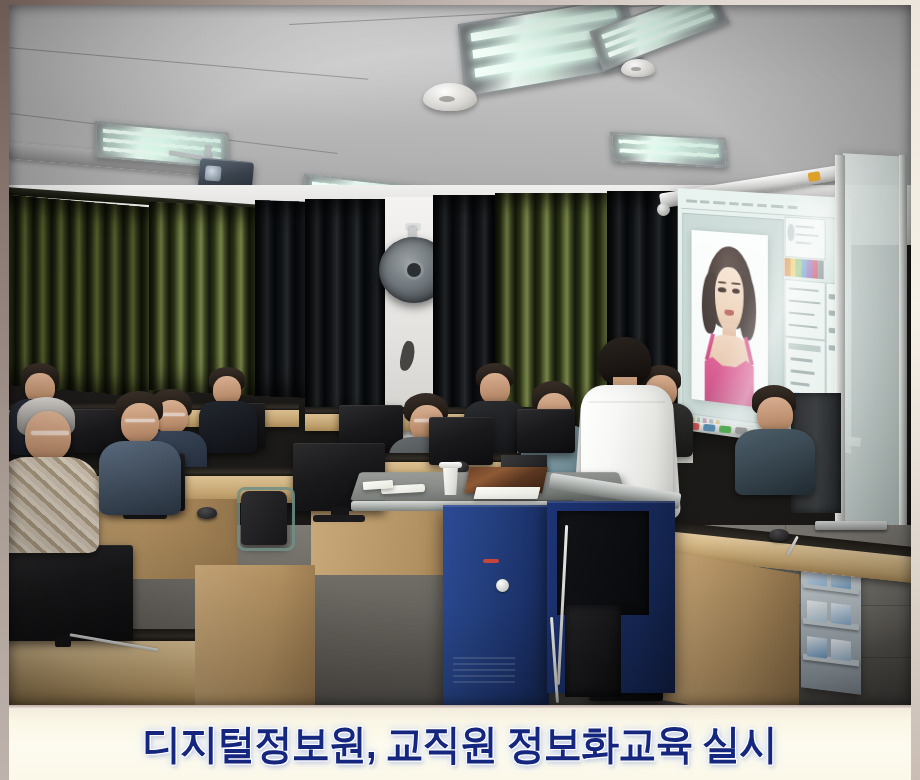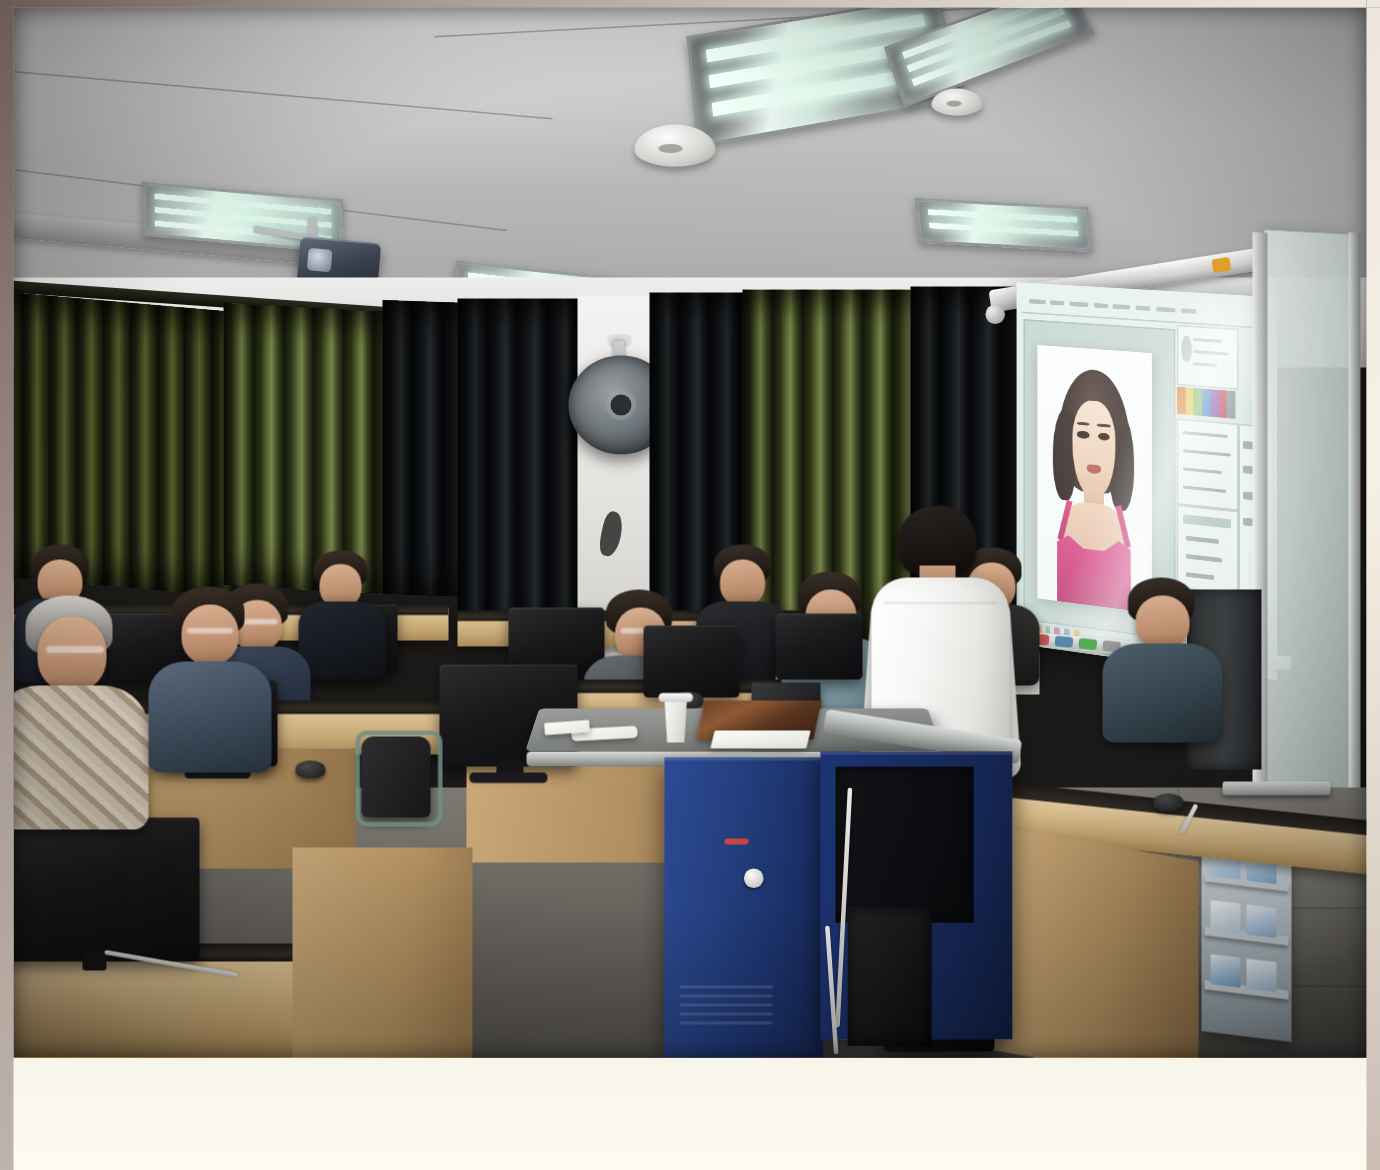--- a/index.html
+++ b/index.html
@@ -812,15 +812,18 @@
     <div class="lect-slot" style="left:444px;top:664px;width:62px;"></div>
     <div class="lect-slot" style="left:444px;top:670px;width:62px;"></div>
     <div class="lect-slot" style="left:444px;top:676px;width:62px;"></div>
     <div class="cable" style="left:552px;top:520px;height:160px;transform:rotate(3deg);"></div>
     <div class="cable" style="left:544px;top:612px;height:86px;transform:rotate(-4deg);"></div>
 
     <div class="vignette"></div>
     <div class="photo-inner-shadow"></div>
   </div>
 
+  <div id="caption-bar">
+    <div id="caption-text">디지털정보원, 교직원 정보화교육 실시</div>
+  </div>
 
   <div class="frame-outer"></div>
 </div>
 
 </body></html>

